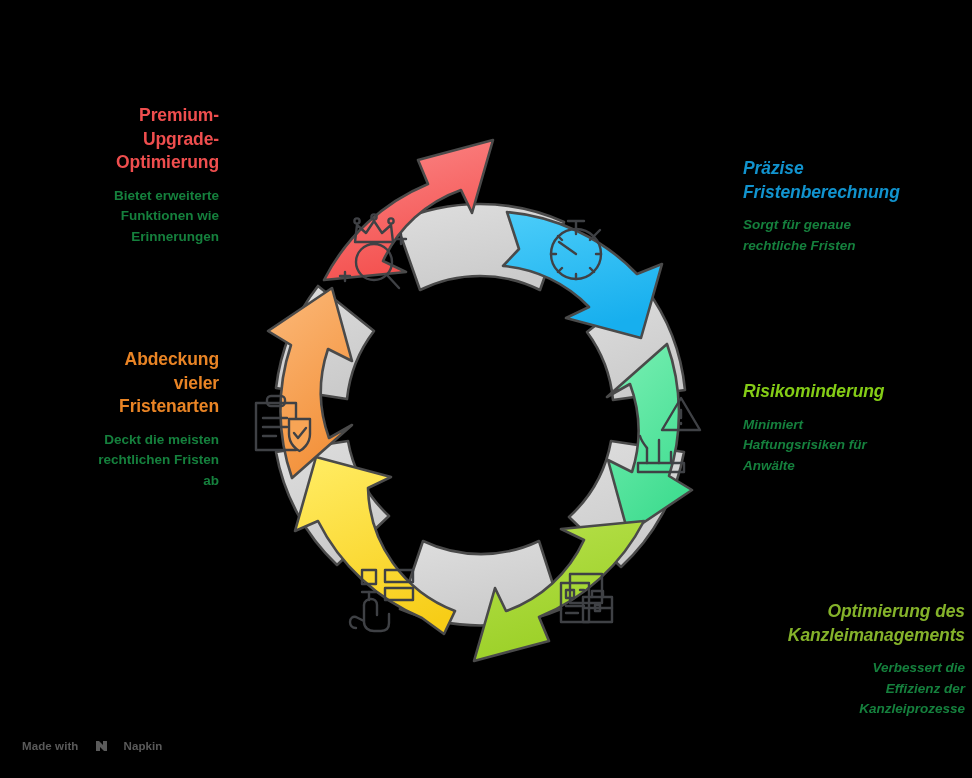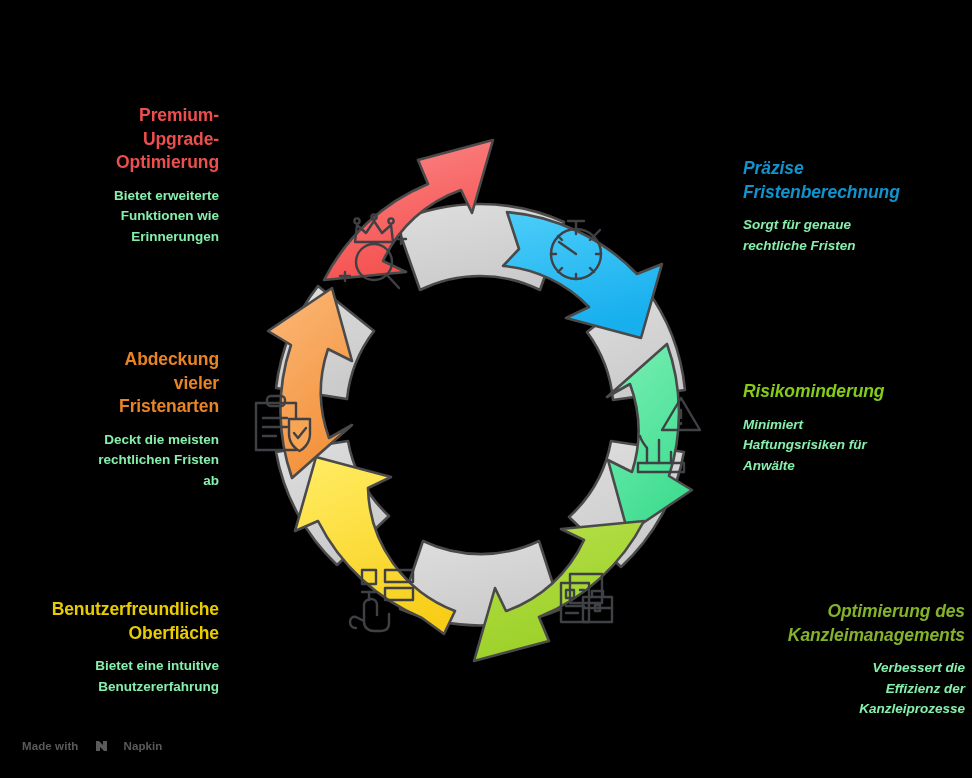--- a/index.html
+++ b/index.html
@@ -15,21 +15,21 @@
   .label { position: absolute; }
   .label .title {
     font-size: 17.5px;
     font-weight: bold;
     line-height: 1.35;
     letter-spacing: -0.1px;
   }
   .label .desc {
     font-size: 13.5px;
     font-weight: bold;
-    color: #86efac;
+    color: #15803d;
     line-height: 1.52;
     margin-top: 11px;
   }
   .label.right { text-align: left; font-style: italic; }
   .label.left  { text-align: right; }
 
   
   #lbl-premium   { left:  14px; top: 104px; width: 205px; }
   #lbl-coverage  { left:  34px; top: 348px; width: 185px; }
   #lbl-ui        { left:   4px; top: 598px; width: 215px; }
@@ -242,30 +242,20 @@
       <div>vieler</div>
       <div>Fristenarten</div>
     </div>
     <div class="desc">
       <div>Deckt die meisten</div>
       <div>rechtlichen Fristen</div>
       <div>ab</div>
     </div>
   </div>
 
-  <div class="label left" id="lbl-ui">
-    <div class="title" style="color:#E8CC00">
-      <div>Benutzerfreundliche</div>
-      <div>Oberfläche</div>
-    </div>
-    <div class="desc">
-      <div>Bietet eine intuitive</div>
-      <div>Benutzererfahrung</div>
-    </div>
-  </div>
 
   <div class="label right" id="lbl-precise">
     <div class="title" style="color:#1193CE">
       <div>Präzise</div>
       <div>Fristenberechnung</div>
     </div>
     <div class="desc">
       <div>Sorgt für genaue</div>
       <div>rechtliche Fristen</div>
     </div>

